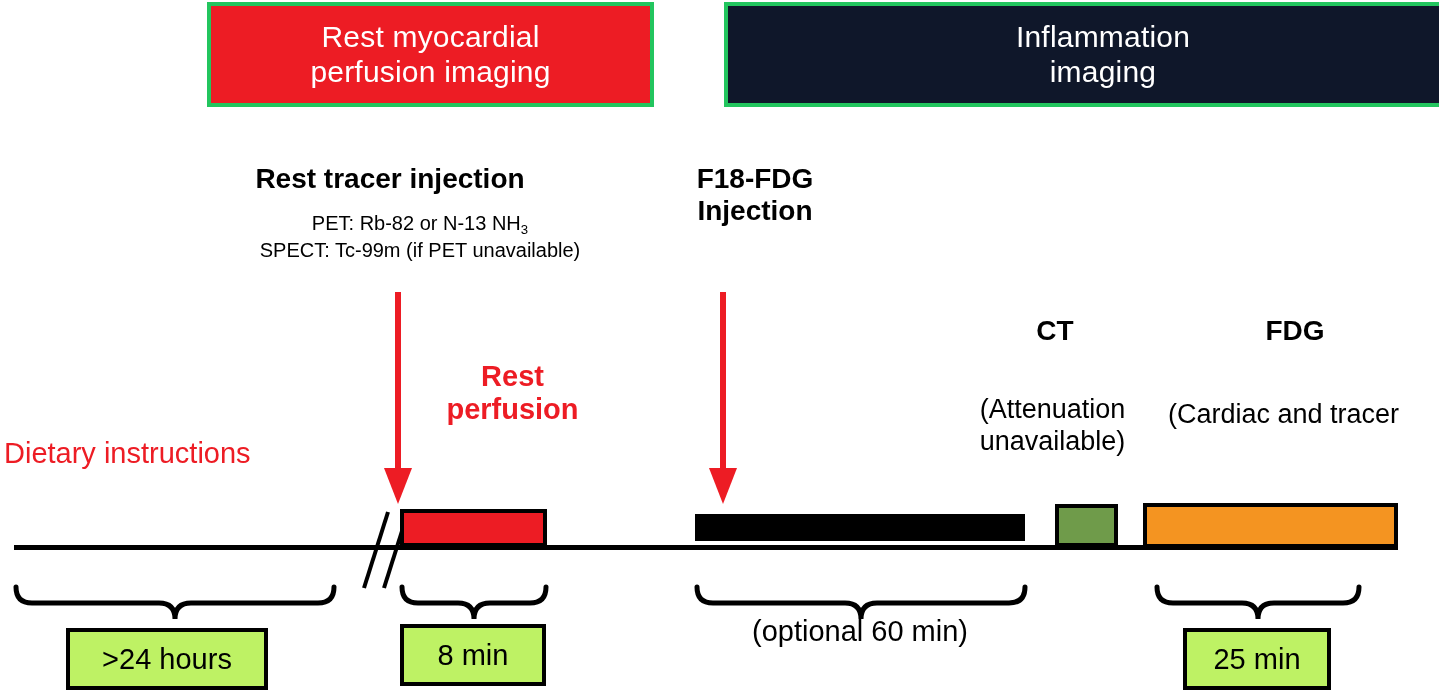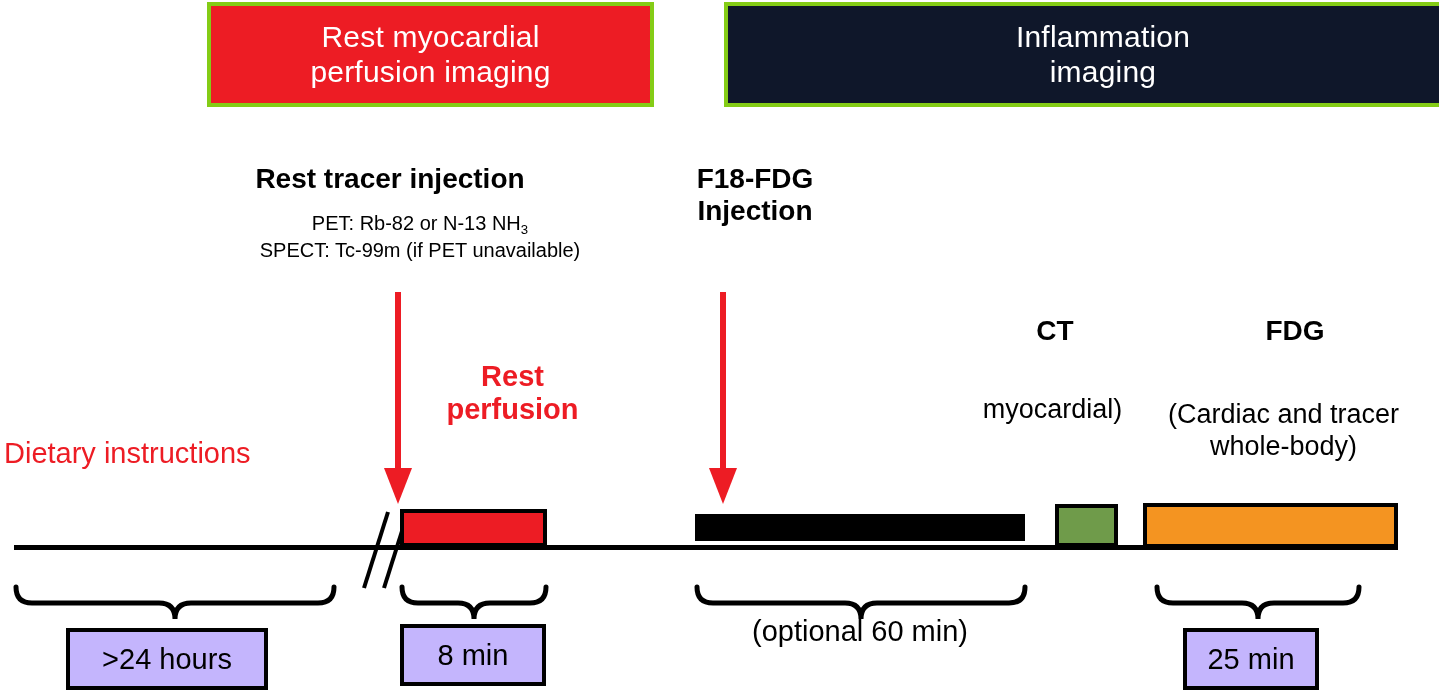--- a/index.html
+++ b/index.html
@@ -6,21 +6,21 @@
   body{
     width:1439px;height:698px;position:relative;overflow:hidden;
     font-family:"Liberation Sans","DejaVu Sans",sans-serif;
     color:#000;
   }
   .abs{position:absolute;}
 
   
   .banner{
     box-sizing:border-box;
-    border:4px solid #84cc16;
+    border:4px solid #22c55e;
     color:#fff;
     display:flex;align-items:center;justify-content:center;
     text-align:center;
     font-size:30px;line-height:1.16;
     letter-spacing:.2px;
   }
   #banner-rest{left:207px;top:2px;width:447px;height:105px;background:#ed1c24;}
   #banner-infl{left:724px;top:2px;width:758px;height:105px;background:#0f172a;}
 
   
@@ -43,27 +43,27 @@
   
   .bar{box-sizing:border-box;border:4px solid #000;}
   #axis-line{left:14px;top:545px;width:1384px;height:5px;background:#000;}
   #bar-rest{left:400px;top:509px;width:147px;height:38px;background:#ed1c24;}
   #bar-uptake{left:695px;top:514px;width:330px;height:27px;background:#000;border:none;}
   #bar-ct{left:1055px;top:504px;width:63px;height:43px;background:#6f9b4a;}
   #bar-fdg{left:1143px;top:503px;width:255px;height:45px;background:#f49421;}
 
   
   .durbox{
-    box-sizing:border-box;border:4px solid #000;background:#c4b5fd;
+    box-sizing:border-box;border:4px solid #000;background:#bef264;
     display:flex;align-items:center;justify-content:center;
     font-size:29px;
   }
   #dur-24h{left:66px;top:628px;width:202px;height:62px;}
   #dur-8min{left:400px;top:624px;width:146px;height:62px;}
-  #dur-25min{left:1183px;top:628px;width:136px;height:62px;}
+  #dur-25min{left:1183px;top:628px;width:148px;height:62px;}
   #dur-90min{left:700px;top:614px;width:320px;font-size:29px;line-height:1.2;text-align:center;}
 
   svg{display:block;overflow:visible;}
 </style>
 </head>
 <body>
 
 <div class="abs banner" id="banner-rest">
   <div>
     <span>Rest myocardial</span><br>
@@ -87,27 +87,27 @@
   <div>SPECT: Tc-99m (if PET unavailable)</div>
 </div>
 
 <div class="abs hdr-bold" id="lbl-fdg-inj">
   <span>F18-FDG</span><br>
   <span>Injection</span>
 </div>
 
 <div class="abs hdr-bold" id="lbl-ct">CT</div>
 <div class="abs plain" id="lbl-ct-sub">
-  <div>myocardial)</div>
+  <div>(Attenuation</div>
+  <div>unavailable)</div>
 </div>
 
 <div class="abs hdr-bold" id="lbl-fdg">FDG</div>
 <div class="abs plain" id="lbl-fdg-sub">
   <div>(Cardiac and tracer</div>
-  <div>whole-body)</div>
 </div>
 
 <div class="abs redbold" id="lbl-rest-perf">
   <span>Rest</span><br>
   <span>perfusion</span>
 </div>
 
 <div class="abs red" id="lbl-dietary">Dietary instructions</div>
 
 <svg class="abs" style="left:380px;top:292px;" width="40" height="215">

